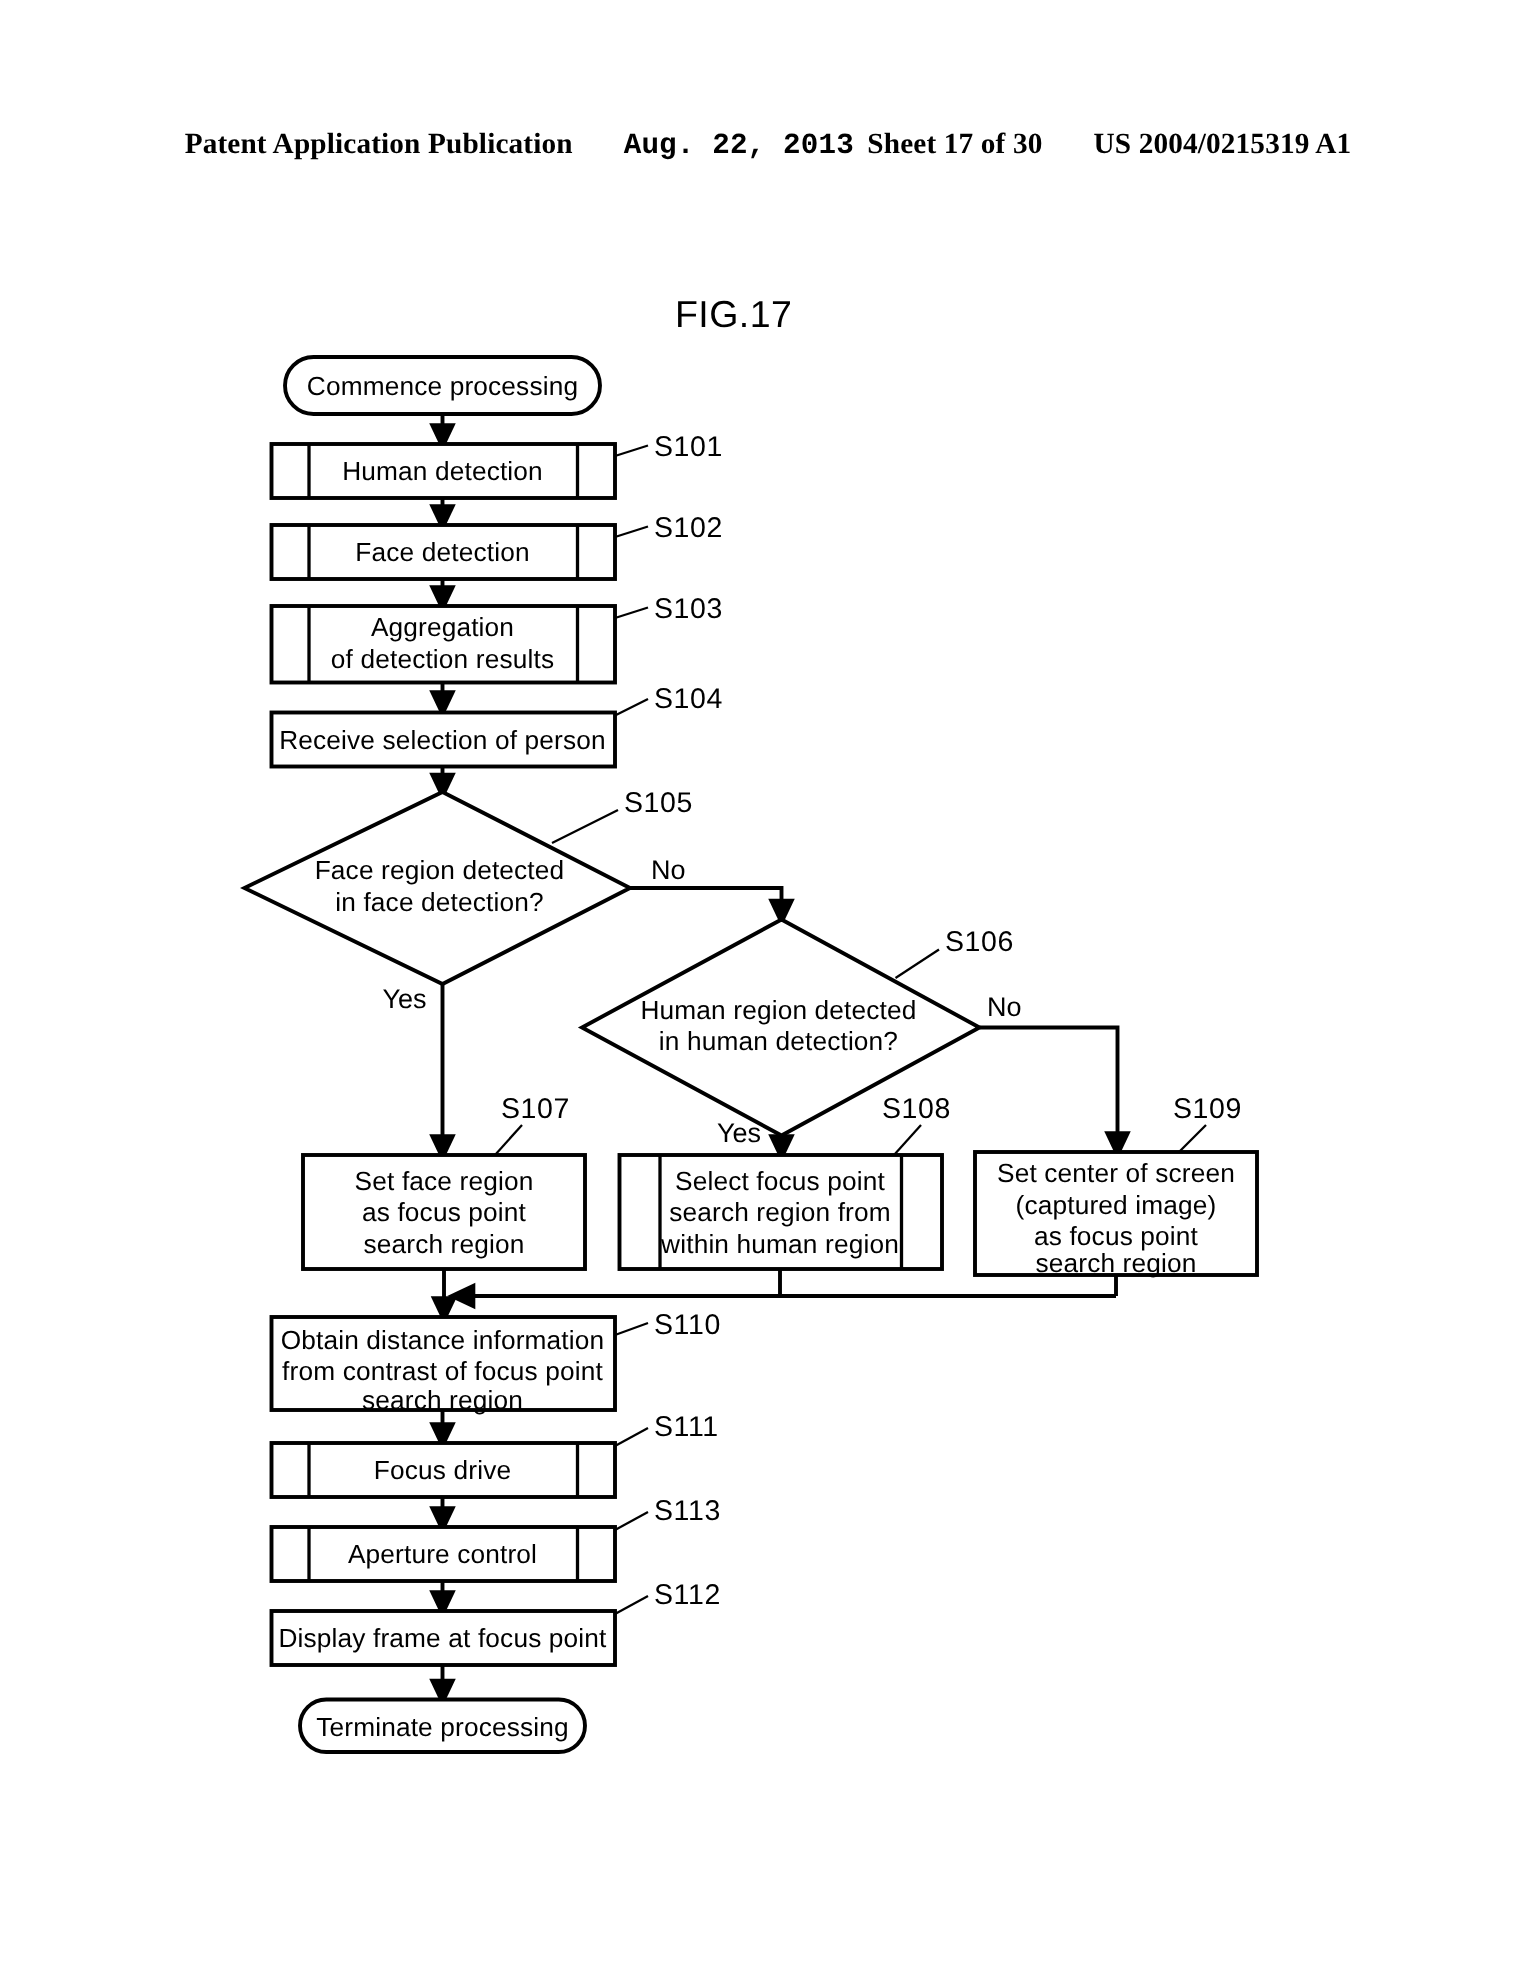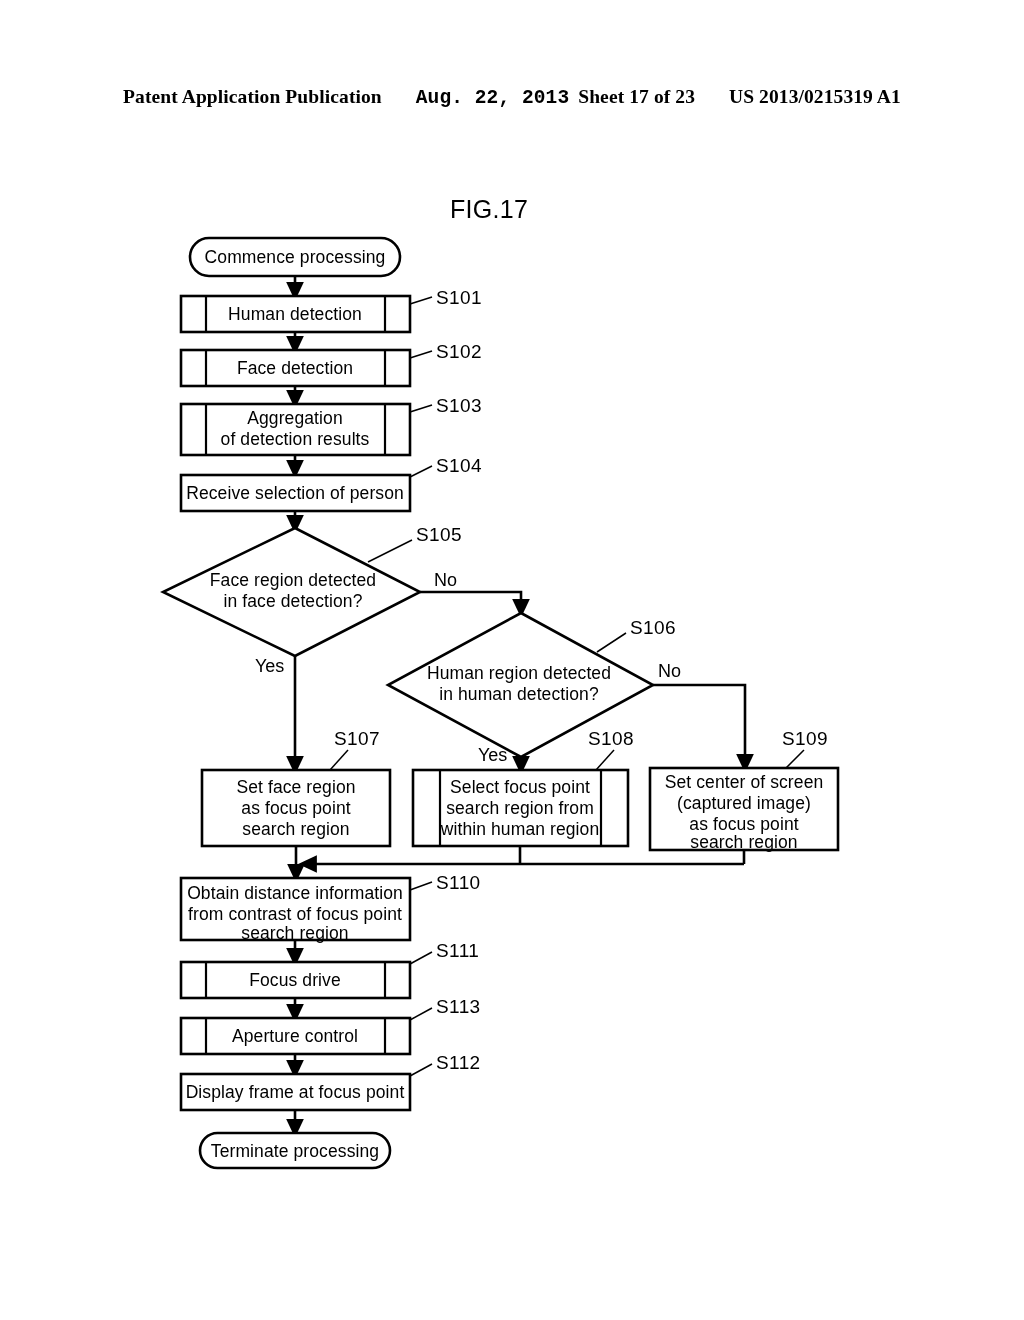--- a/index.html
+++ b/index.html
@@ -101,22 +101,22 @@
   }
 </style>
 </head>
 <body>
 
 <div id="page">
 
   <div class="pat-header">
     <span class="h-pub">Patent Application Publication</span>
     <span class="h-date">Aug. 22, 2013</span>
-    <span class="h-sheet">Sheet 17 of 23</span>
-    <span class="h-num">US 2013/0215319 A1</span>
+    <span class="h-sheet">Sheet 17 of 30</span>
+    <span class="h-num">US 2004/0215319 A1</span>
   </div>
 
   <div id="figure">
     <svg id="flow-svg" viewBox="0 0 1024 1320" xmlns="http://www.w3.org/2000/svg">
 
       <defs>
         <marker id="arrow" markerWidth="9" markerHeight="9" refX="4.2" refY="4.0" orient="auto" markerUnits="strokeWidth">
           <path d="M0.4,0.6 L7.6,4.0 L0.4,7.4 Z" fill="#000000"></path>
         </marker>
         <marker id="arrowleft" markerWidth="9" markerHeight="9" refX="4.2" refY="4.0" orient="auto" markerUnits="strokeWidth">

